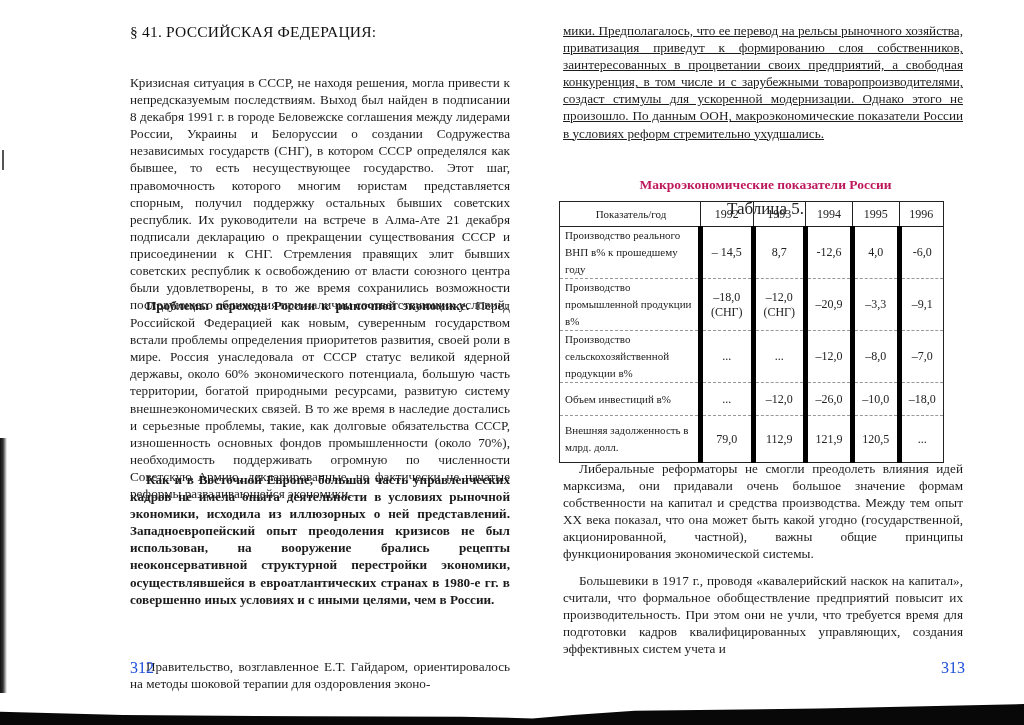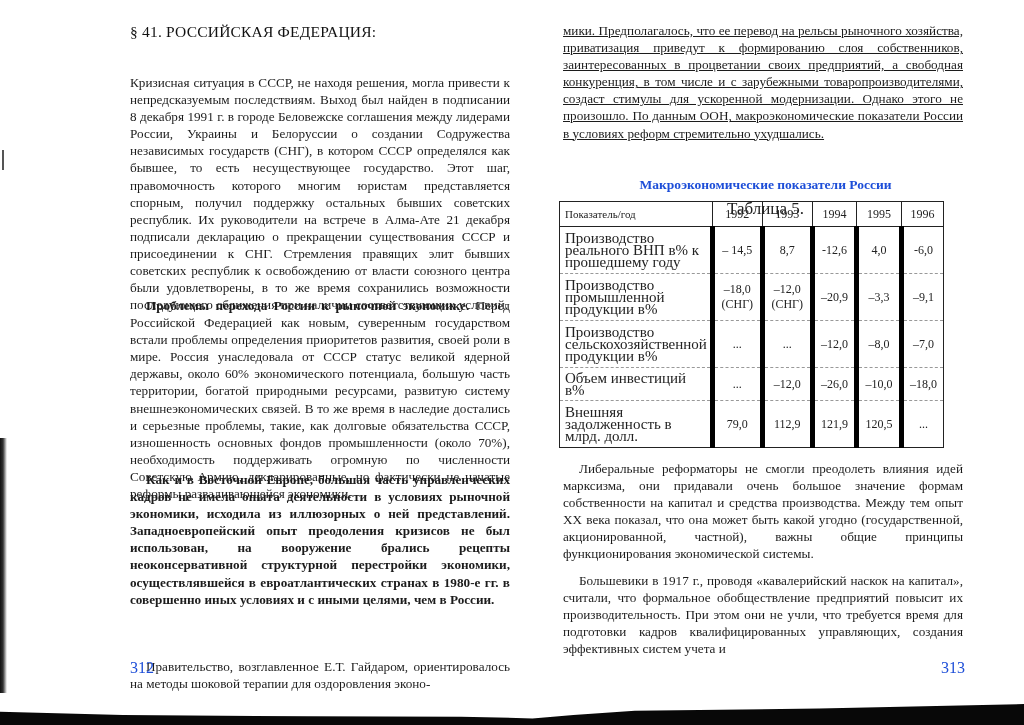--- a/index.html
+++ b/index.html
@@ -38,38 +38,38 @@
   .page-num {
     position: absolute; font-size: 16px; color: #1d4ed8;
   }
 
   .table-caption {
     position: absolute; left: 0; width: 100%; text-align: center;
     font-size: 17px; color: #222; margin-top: 44px;
   }
   .table-title {
     position: absolute; left: 0; width: 100%; text-align: center;
-    font-size: 13.5px; font-weight: bold; color: #1d4ed8;
+    font-size: 13.5px; font-weight: bold; color: #be185d;
   }
   table.macro {
     position: absolute; left: -4px; top: 201px; width: 385px;
     border-collapse: collapse; font-size: 11.5px; color: #222;
     border: 1.5px solid #222;
   }
   table.macro th, table.macro td {
     border-left: 5px solid #000000; padding: 0 3px; vertical-align: middle;
   }
   table.macro th {
     height: 24px; font-weight: normal; font-size: 12px; text-align: center;
     border-bottom: 1.5px solid #222; border-left: 1.5px solid #222;
   }
-  table.macro th.lbl { text-align: left; padding-left: 5px; font-size: 11px; }
+  table.macro th.lbl { text-align: center; padding-left: 5px; font-size: 11px; }
   table.macro td { text-align: center; font-size: 12px; }
   table.macro td.lbl {
-    text-align: left; padding-left: 5px; font-size: 15px; line-height: 12px; border-left: none;
+    text-align: left; padding-left: 5px; font-size: 11px; line-height: 17px; border-left: none;
   }
   table.macro tr.r3 td { height: 46px; }
   table.macro tr.r2 td { height: 32px; }
   table.macro tr td { border-bottom: 1px dashed #999; }
   table.macro tr:last-child td { border-bottom: none; }
   .cell-sub { display: block; }
 </style>
 </head>
 <body>
 

